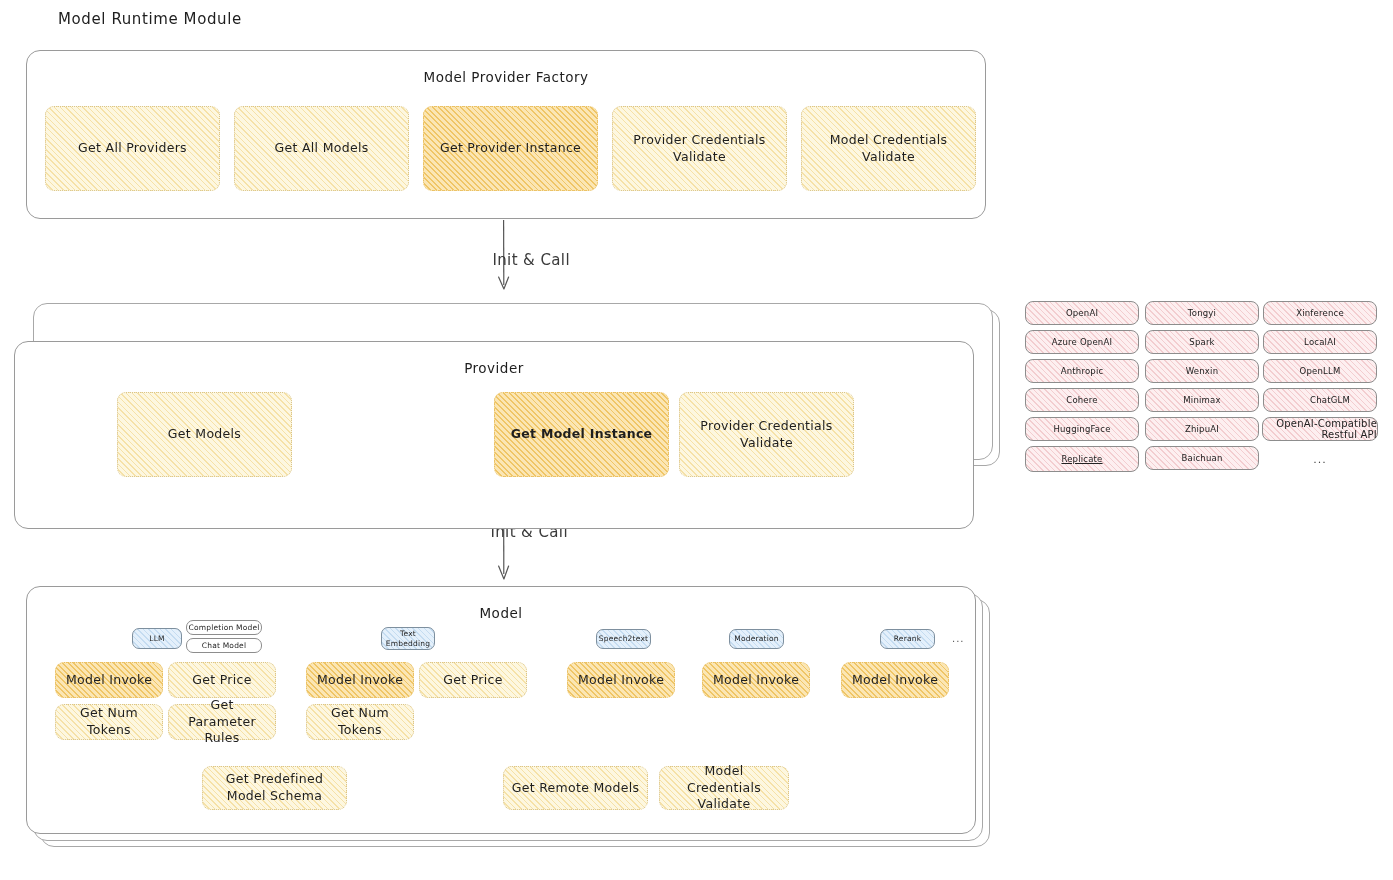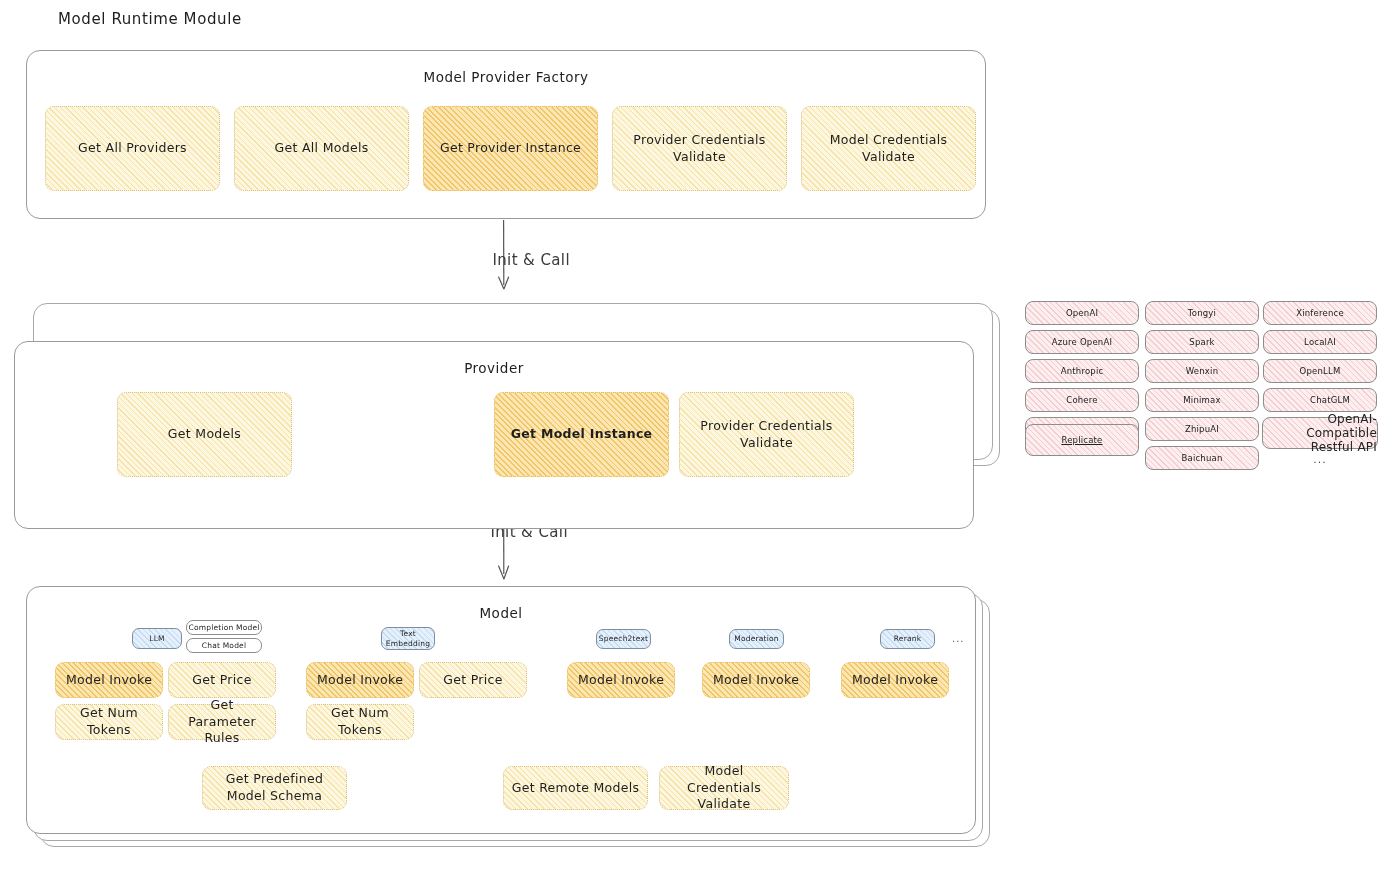--- a/index.html
+++ b/index.html
@@ -197,34 +197,34 @@
     <div class="node hl" style="left:479px; top:50px; width:175px; height:85px;font-weight:bold;">Get Model Instance</div>
 
     <div class="node" style="left:664px; top:50px; width:175px; height:85px;">Provider Credentials Validate</div>
   </div>
 
   <div class="chip" style="left:1025px; top:301px; width:114px; height:24px;">OpenAI</div>
   <div class="chip" style="left:1025px; top:330px; width:114px; height:24px;">Azure OpenAI</div>
   <div class="chip" style="left:1025px; top:359px; width:114px; height:24px;">Anthropic</div>
   <div class="chip" style="left:1025px; top:388px; width:114px; height:24px;">Cohere</div>
   <div class="chip" style="left:1025px; top:417px; width:114px; height:24px;">HuggingFace</div>
-  <div class="chip" style="left:1025px; top:424px; width:114px; height:32px;text-decoration:underline;">Replicate</div>
+  <div class="chip" style="left:1025px; top:446px; width:114px; height:26px;text-decoration:underline;">Replicate</div>
 
   <div class="chip" style="left:1145px; top:301px; width:114px; height:24px;">Tongyi</div>
   <div class="chip" style="left:1145px; top:330px; width:114px; height:24px;">Spark</div>
   <div class="chip" style="left:1145px; top:359px; width:114px; height:24px;">Wenxin</div>
   <div class="chip" style="left:1145px; top:388px; width:114px; height:24px;">Minimax</div>
   <div class="chip" style="left:1145px; top:417px; width:114px; height:24px;">ZhipuAI</div>
   <div class="chip" style="left:1145px; top:446px; width:114px; height:24px;">Baichuan</div>
 
   <div class="chip" style="left:1263px; top:301px; width:114px; height:24px;">Xinference</div>
   <div class="chip" style="left:1263px; top:330px; width:114px; height:24px;">LocalAI</div>
   <div class="chip" style="left:1263px; top:359px; width:114px; height:24px;">OpenLLM</div>
   <div class="chip" style="left:1263px; top:388px; width:114px; height:24px;padding-left:20px;">ChatGLM</div>
-  <div class="chip" style="left:1262px; top:417px; width:116px; height:32px; font-size:12px;">OpenAI-Compatible Restful API</div>
+  <div class="chip" style="left:1262px; top:417px; width:116px; height:24px; font-size:10px;">OpenAI-Compatible Restful API</div>
   <div class="chip-ellipsis" style="left:1263px; top:453px; width:114px;">...</div>
 
   <svg class="arrow" style="left:486px; top:466px; width:36px; height:120px;" viewBox="0 0 36 120">
     <path d="M17.6 1 L17.8 108" stroke="#555" stroke-width="1.2" fill="none"></path>
     <path d="M12.6 100 L17.9 113 L22.6 100" stroke="#555" stroke-width="1.2" fill="none" stroke-linecap="round" stroke-linejoin="round"></path>
   </svg>
   <div class="arrow-label" style="left:438px; top:523px; width:130px;">Init &amp; Call</div>
 
   <div class="panel-stack-layer" style="left:40px; top:599px; width:950px; height:248px;"></div>
   <div class="panel-stack-layer" style="left:33px; top:593px; width:950px; height:248px; z-index:1;"></div>

